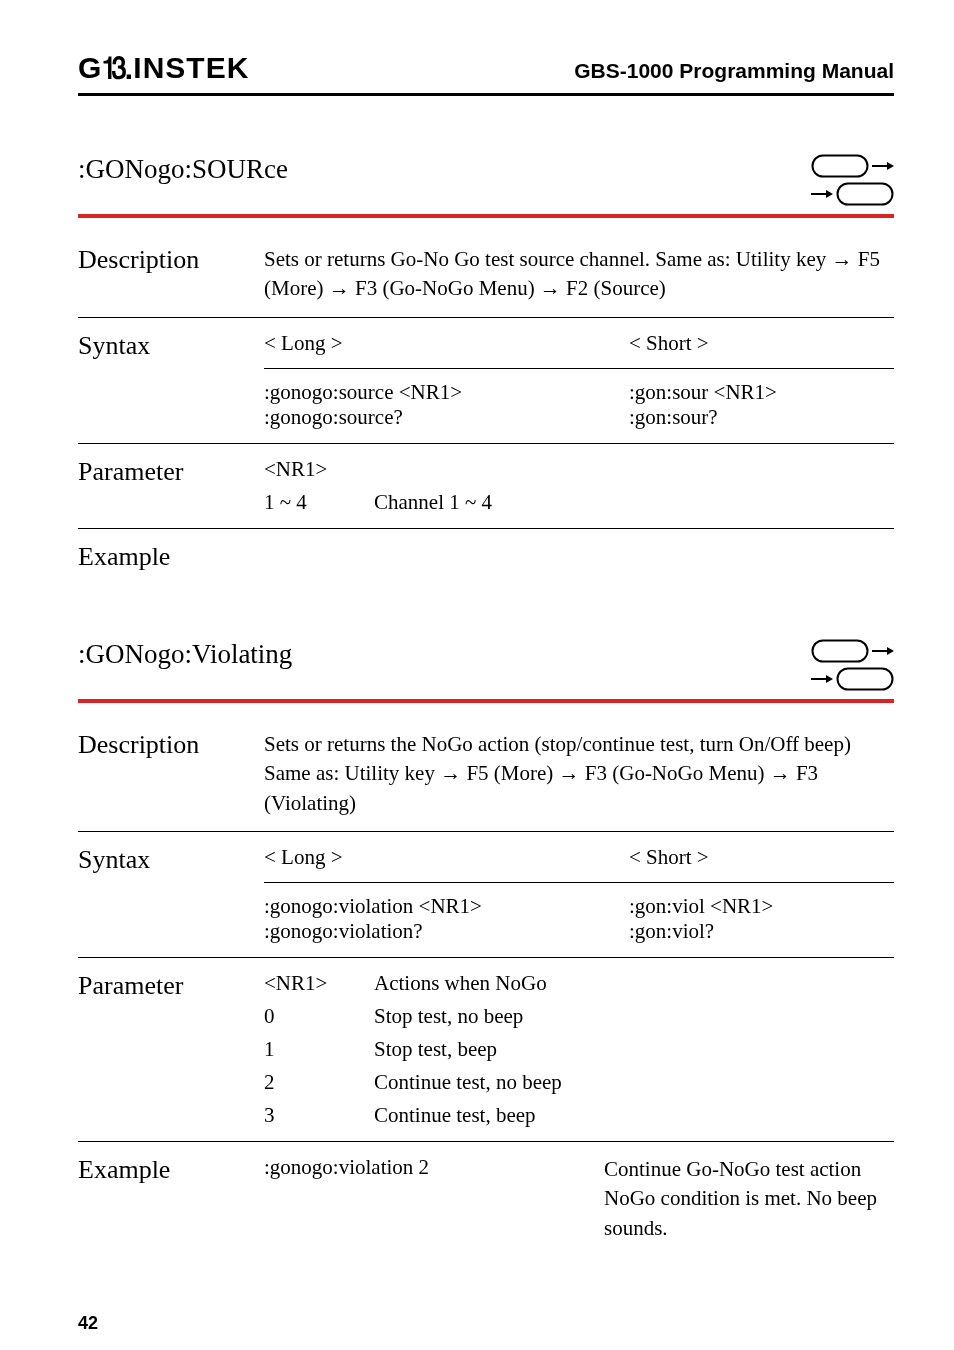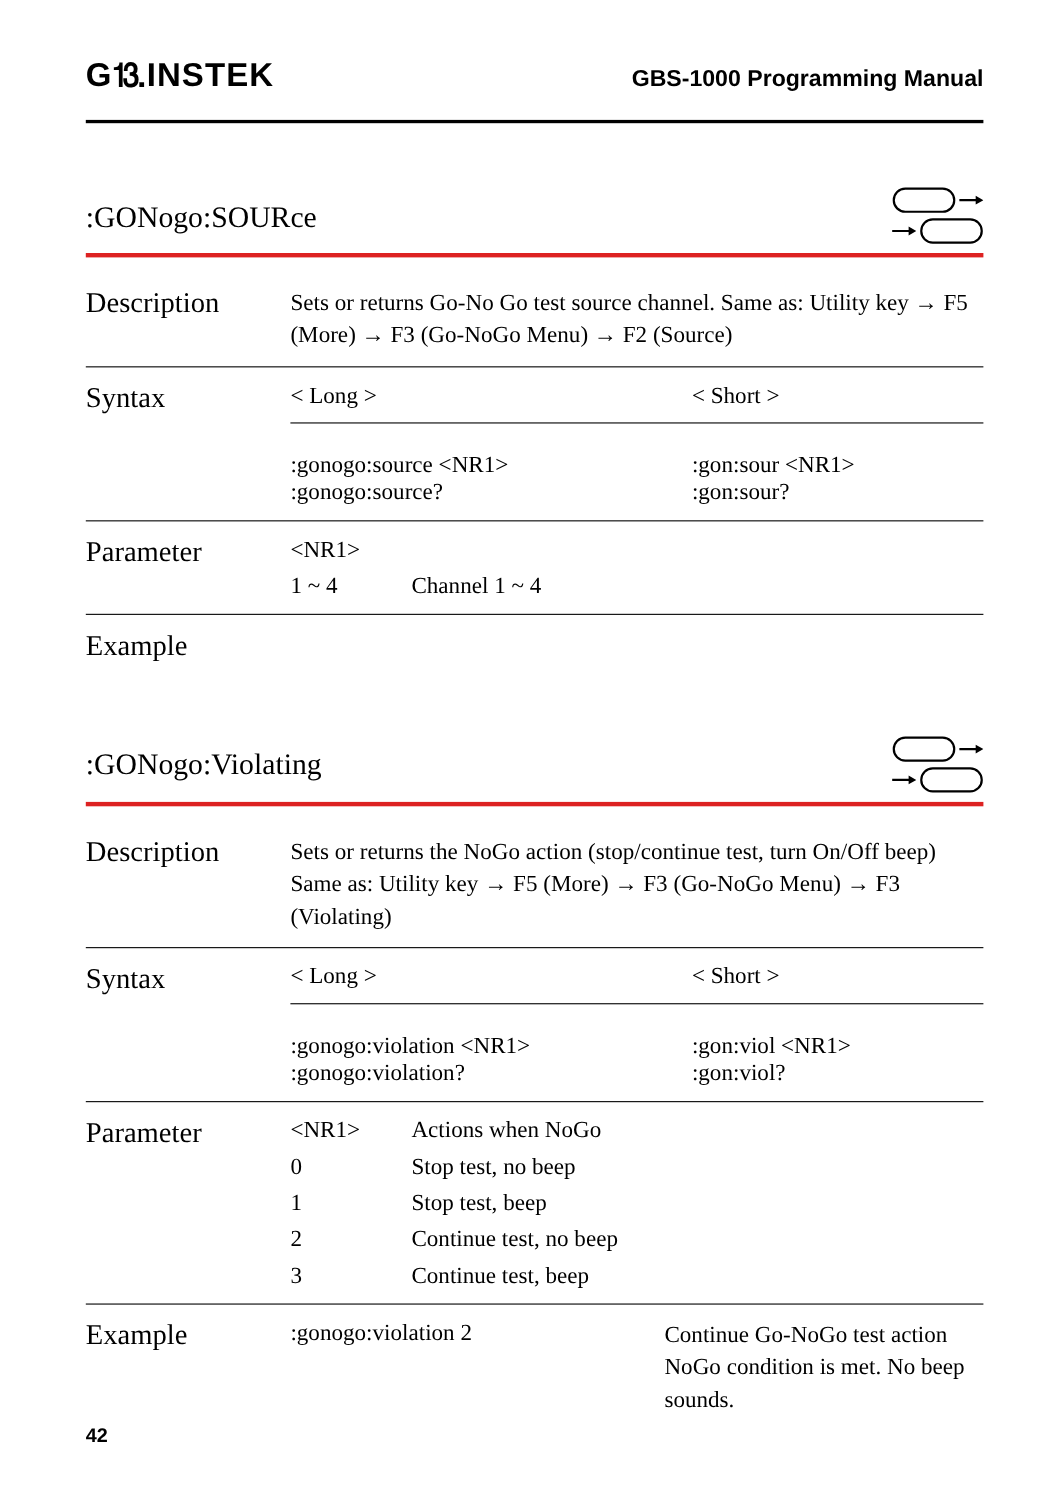--- a/index.html
+++ b/index.html
@@ -13,41 +13,41 @@
       width: 954px;
       height: 1350px;
       padding: 48px 60px 30px 78px;
       color: #000;
     }
     .header-row {
       display: flex;
       justify-content: space-between;
       align-items: baseline;
       border-bottom: 3px solid #000;
-      padding-bottom: 20px;
+      padding-bottom: 4px;
       margin-bottom: 58px;
     }
     .brand {
       font-family: Arial, Helvetica, sans-serif;
       font-weight: 900;
       font-size: 30px;
       letter-spacing: 1px;
     }
     .manual-title {
       font-family: Arial, Helvetica, sans-serif;
       font-weight: 700;
       font-size: 21px;
     }
     .section {
       margin-bottom: 54px;
     }
     .section-header {
       display: flex;
       justify-content: space-between;
-      align-items: center;
+      align-items: flex-start;
       border-bottom: 4px solid #d22;
       padding-bottom: 6px;
       margin-bottom: 14px;
     }
     .section-title {
       font-family: Georgia, serif;
       font-size: 27px;
       font-weight: normal;
     }
     .icon-pair {
@@ -96,21 +96,21 @@
     .syntax-left {
       flex: 1;
     }
     .syntax-right {
       width: 265px;
     }
     .syntax-sub {
       display: flex;
       border-top: 1px solid #000;
       margin-top: 12px;
-      padding-top: 25px;
+      padding-top: 11px;
     }
     .param-grid {
       display: flex;
       flex-direction: column;
       gap: 8px;
     }
     .param-row {
       display: flex;
     }
     .param-key {
@@ -128,21 +128,21 @@
     }
     .example-desc {
       width: 290px;
       line-height: 1.4;
     }
     .page-num {
       font-family: Arial, Helvetica, sans-serif;
       font-weight: 900;
       font-size: 18px;
       position: absolute;
-      bottom: 34px;
+      bottom: 16px;
       left: 78px;
     }
   </style>
 </head>
 <body>
 
 <div class="header-row">
   <div class="brand">G⒔INSTEK</div>
   <div class="manual-title">GBS-1000 Programming Manual</div>
 </div>

